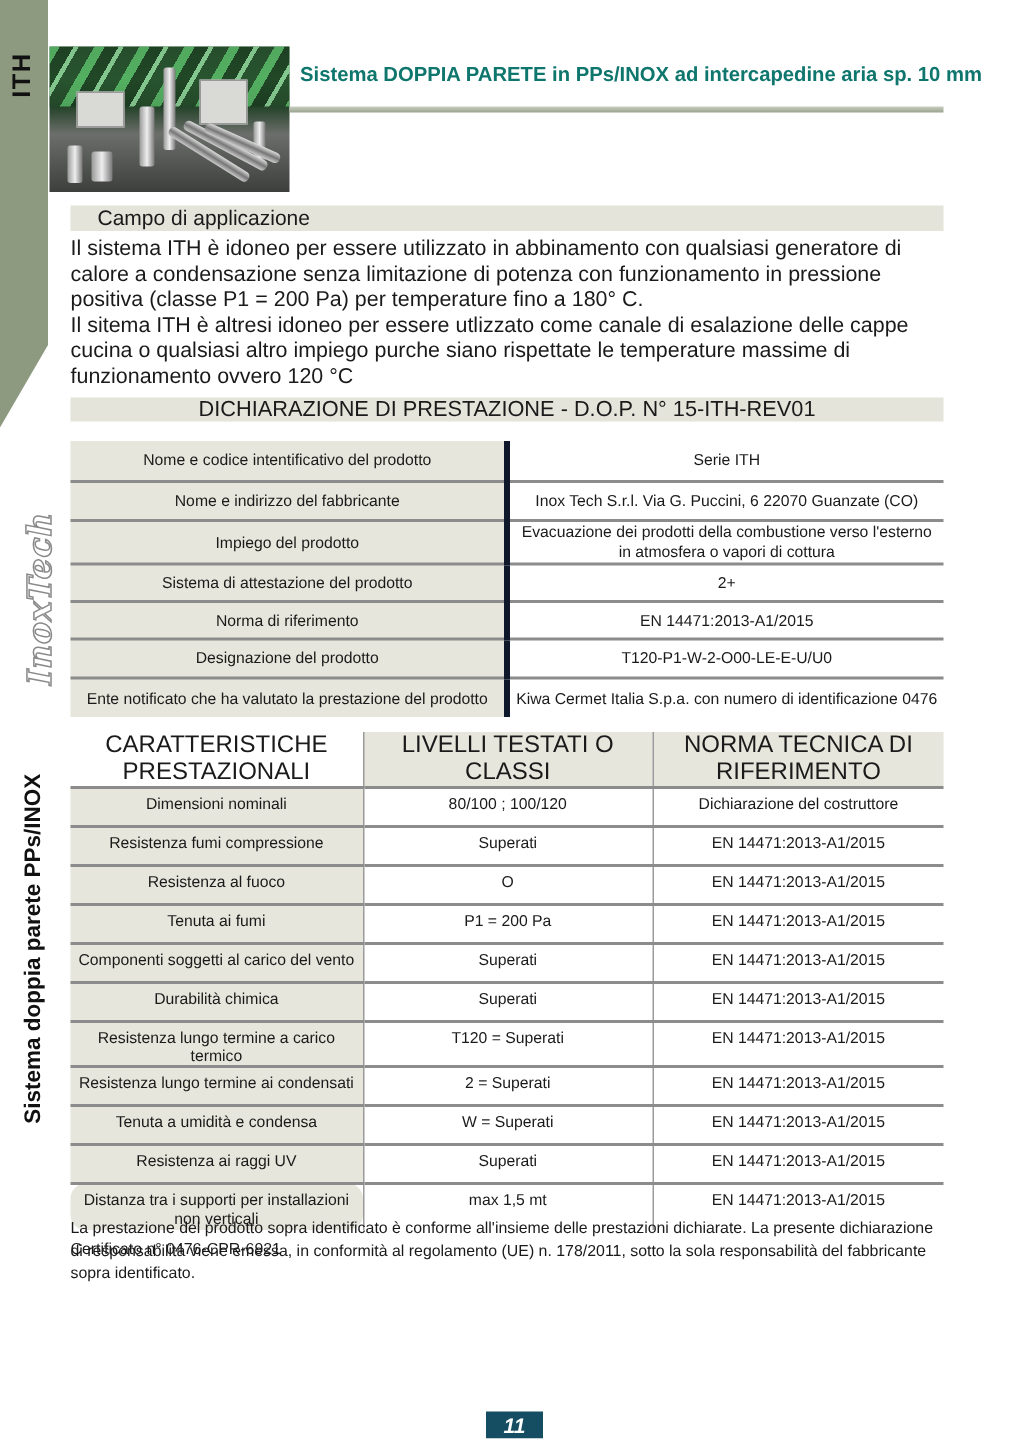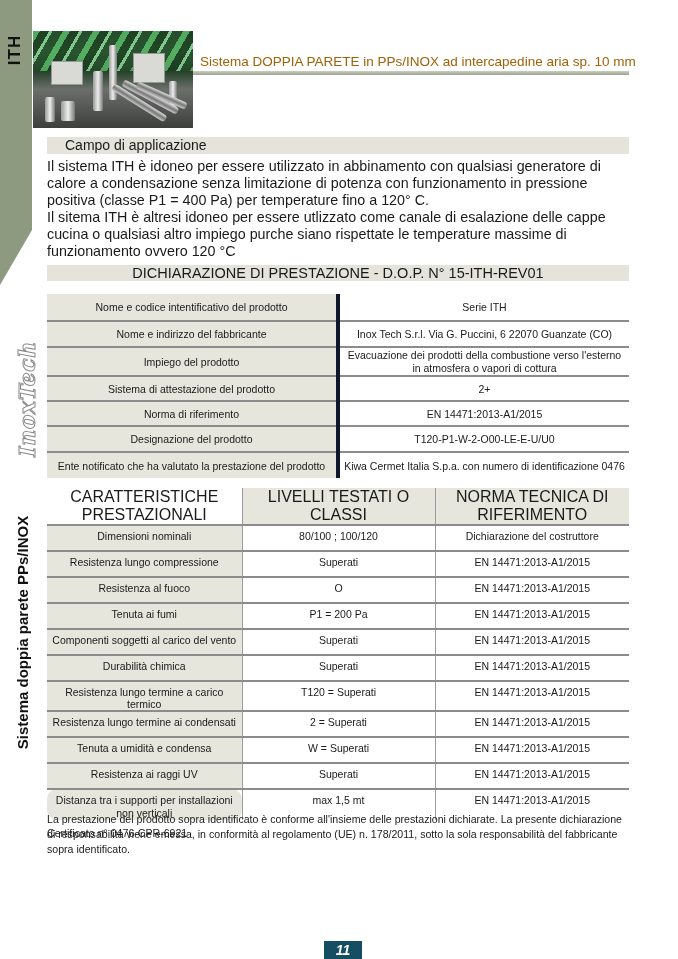--- a/index.html
+++ b/index.html
@@ -20,21 +20,21 @@
                   transform:rotate(-90deg); font-weight:bold; font-size:15px; color:#111; }
 
   
   .photo { position:absolute; left:33px; top:31px; width:160px; height:97px; overflow:hidden;
            background:linear-gradient(180deg,#2f5e36 0%,#3f8f4a 22%,#1f3f24 40%,#6b6e6a 60%,#3d3f3c 100%); }
   .photo .g1 { position:absolute; left:0; top:0; width:160px; height:40px;
                background:repeating-linear-gradient(120deg,#57b565 0 6px,#1b3b20 6px 14px,#8fd39a 14px 17px,#244a2a 17px 26px); opacity:.85; }
   .photo .pipe { position:absolute; height:7px; background:linear-gradient(180deg,#ddd,#777,#ccc); border-radius:3px; transform-origin:left center; }
   .photo .panel { position:absolute; background:#d9d9d6; border:1px solid #999; }
   .photo .obj { position:absolute; background:linear-gradient(90deg,#999,#eee,#777); border-radius:2px; }
-  .header-title { position:absolute; left:200px; top:54px; font-weight:normal; font-size:13.5px; color:#a16207; }
+  .header-title { position:absolute; left:200px; top:42px; font-weight:bold; font-size:13.5px; color:#0f766e; }
   .header-rule { position:absolute; left:193px; top:71px; width:436px; height:4px;
                  background:linear-gradient(180deg,#c9cfc0,#9aa38f); }
 
   
   .bar { position:absolute; left:47px; width:582px; background:#e4e4da; font-size:14px; }
   .bar.campo { top:137px; height:17px; padding-left:18px; line-height:17px; }
   .bar.dop { top:265px; height:16px; line-height:16px; text-align:center; font-size:14.5px; }
 
   .para { position:absolute; left:47px; width:585px; font-size:14.3px; line-height:17.2px; }
   .para.p1 { top:158px; }
@@ -85,21 +85,21 @@
   <div class="obj" style="left:28px;top:70px;width:14px;height:20px;"></div>
   <div class="obj" style="left:136px;top:50px;width:8px;height:30px;"></div>
   <div class="pipe" style="left:80px;top:52px;width:62px;transform:rotate(32deg);"></div>
   <div class="pipe" style="left:90px;top:48px;width:62px;transform:rotate(28deg);"></div>
   <div class="pipe" style="left:104px;top:50px;width:54px;transform:rotate(24deg);"></div>
 </div>
 <div class="header-title">Sistema DOPPIA PARETE in PPs/INOX ad intercapedine aria sp. 10 mm</div>
 <div class="header-rule"></div>
 
 <div class="bar campo">Campo di applicazione</div>
-<p class="para p1">Il sistema ITH è idoneo per essere utilizzato in abbinamento con qualsiasi generatore di calore a condensazione senza limitazione di potenza con funzionamento in pressione positiva (classe P1 = 400 Pa) per temperature fino a 120° C.</p>
+<p class="para p1">Il sistema ITH è idoneo per essere utilizzato in abbinamento con qualsiasi generatore di calore a condensazione senza limitazione di potenza con funzionamento in pressione positiva (classe P1 = 200 Pa) per temperature fino a 180° C.</p>
 <p class="para p2">Il sitema ITH è altresi idoneo per essere utlizzato come canale di esalazione delle cappe cucina o qualsiasi altro impiego purche siano rispettate le temperature massime di funzionamento ovvero 120 °C</p>
 
 <div class="bar dop">DICHIARAZIONE DI PRESTAZIONE - D.O.P. N°  15-ITH-REV01</div>
 
 <table class="t1">
   <tbody>
       <tr style="height:27px;">
     <td class="k">Nome e codice intentificativo del prodotto</td>
     <td class="v">Serie ITH</td>
   </tr>
@@ -136,21 +136,21 @@
     <th class="c0">CARATTERISTICHE PRESTAZIONALI</th>
     <th class="c1">LIVELLI TESTATI O CLASSI</th>
     <th>NORMA TECNICA DI RIFERIMENTO</th>
   </tr>
   <tr>
     <td class="k">Dimensioni nominali</td>
     <td class="l">80/100 ; 100/120</td>
     <td>Dichiarazione del costruttore</td>
   </tr>
   <tr>
-    <td class="k">Resistenza lungo compressione</td>
+    <td class="k">Resistenza fumi compressione</td>
     <td class="l">Superati</td>
     <td>EN 14471:2013-A1/2015</td>
   </tr>
   <tr>
     <td class="k">Resistenza al fuoco</td>
     <td class="l">O</td>
     <td>EN 14471:2013-A1/2015</td>
   </tr>
   <tr>
     <td class="k">Tenuta ai fumi</td>

